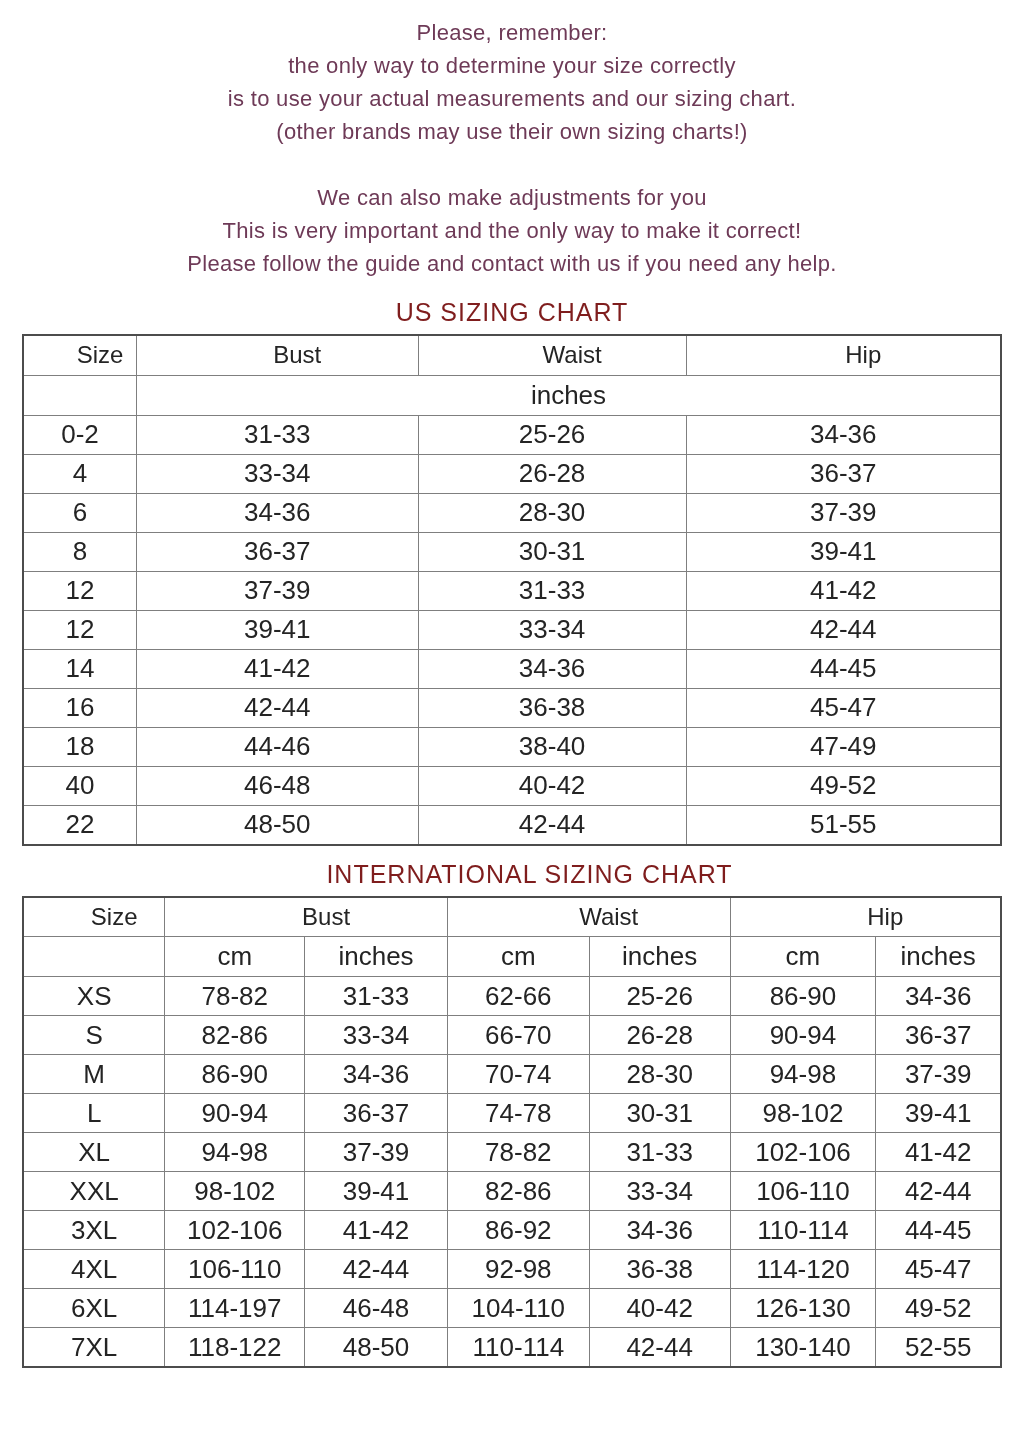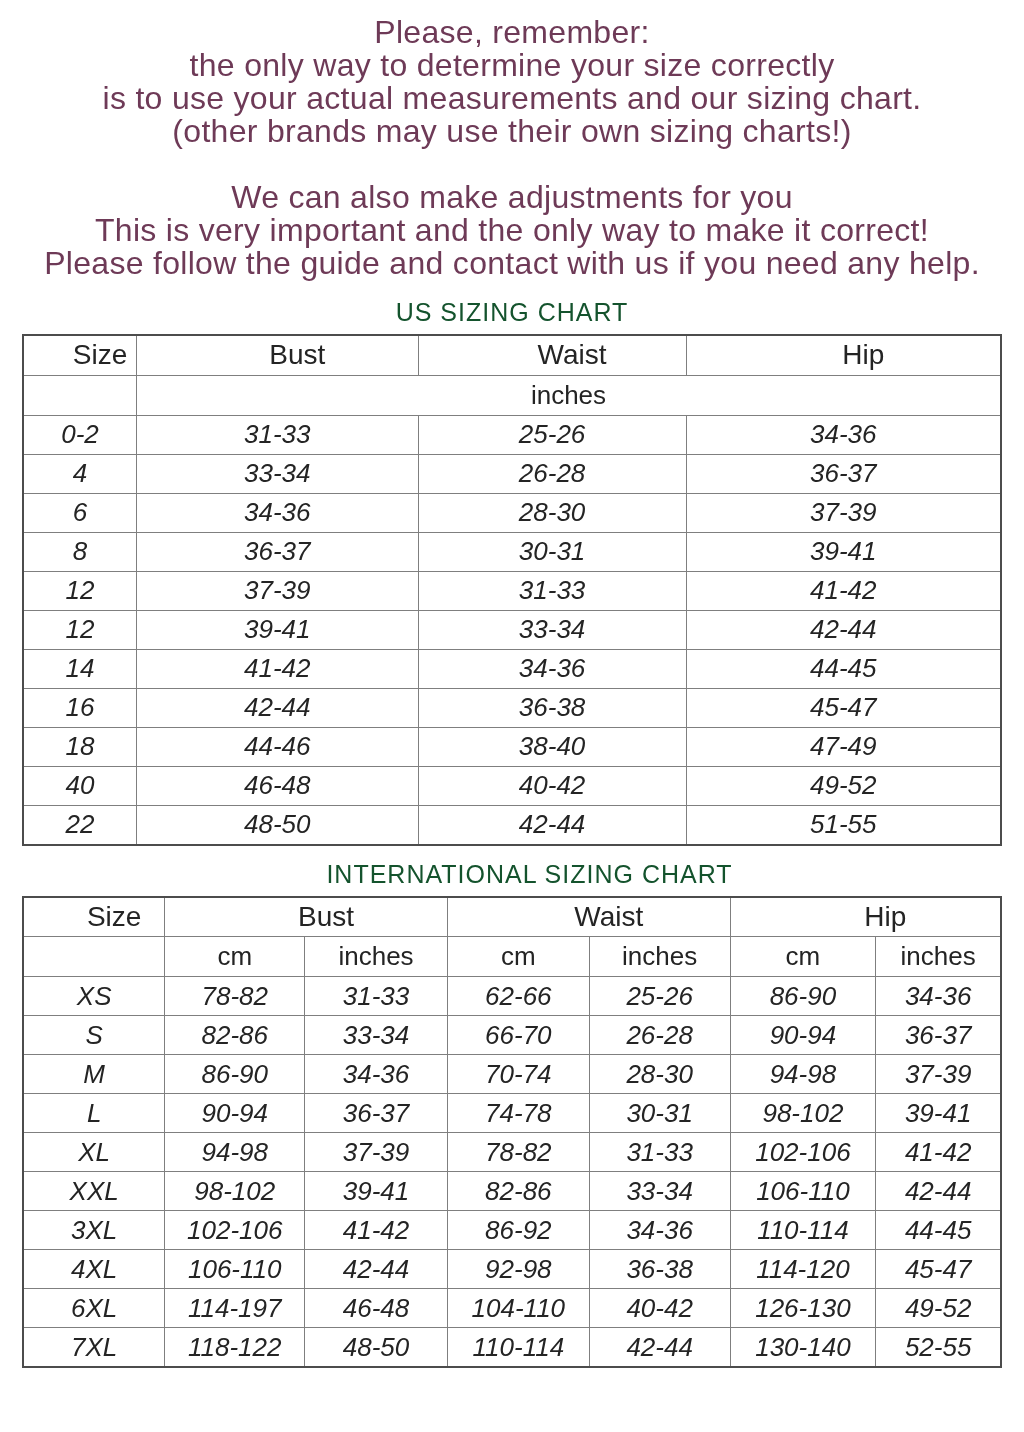--- a/index.html
+++ b/index.html
@@ -17,32 +17,32 @@
     width: 1024px;
     height: 1432px;
     position: relative;
   }
 
   
   .intro {
     padding-top: 16px;
     text-align: center;
     color: #6e3a57;
-    font-size: 32px;
+    font-size: 22px;
     line-height: 33px;
     font-weight: 300;
     letter-spacing: 0.3px;
   }
   .intro .line { margin: 0; }
   .intro .paragraph-gap { height: 33px; }
 
   
   .chart-title {
     text-align: center;
-    color: #14532d;
+    color: #7f1d1d;
     font-size: 25px;
     line-height: 32px;
     font-weight: 300;
     letter-spacing: 1px;
   }
   .chart-title.us   { margin-top: 16px; margin-bottom: 6px; }
   .chart-title.intl { margin-top: 12px; margin-bottom: 6px; padding-left: 35px; }
 
   
   table.size-chart {
@@ -59,22 +59,22 @@
     text-align: center;
     vertical-align: middle;
     font-weight: 300;
     padding: 0;
     font-size: 26px;
     height: 38px;
     overflow: hidden;
     white-space: nowrap;
   }
   table.size-chart thead tr { height: 40px; }
-  table.size-chart thead th { font-size: 28px; padding-left: 40px; }
-  table.size-chart tbody tr { height: 38px; font-style: italic; }
+  table.size-chart thead th { font-size: 24px; padding-left: 40px; }
+  table.size-chart tbody tr { height: 38px; }
 </style>
 </head>
 <body>
 
 <div class="page">
 
   <div class="intro">
     <p class="line">Please, remember:</p>
     <p class="line">the only way to determine your size correctly</p>
     <p class="line">is to use your actual measurements and our sizing chart.</p>

